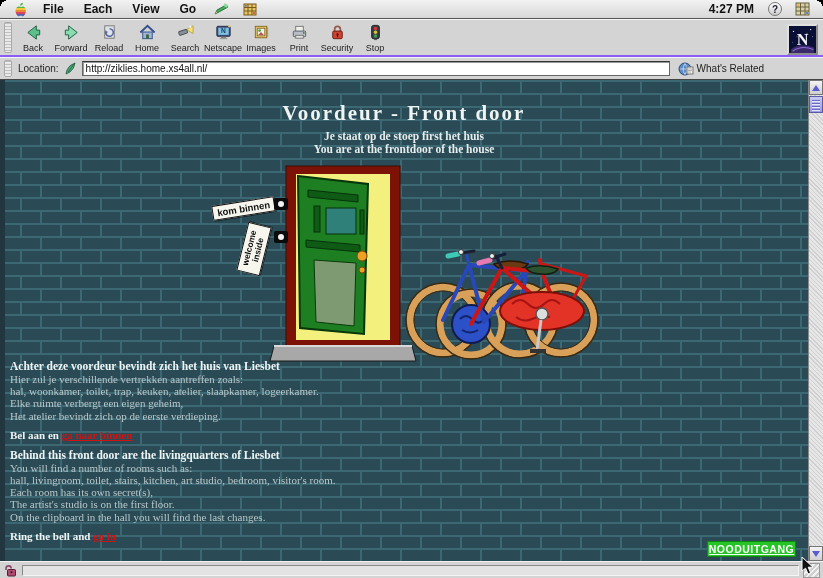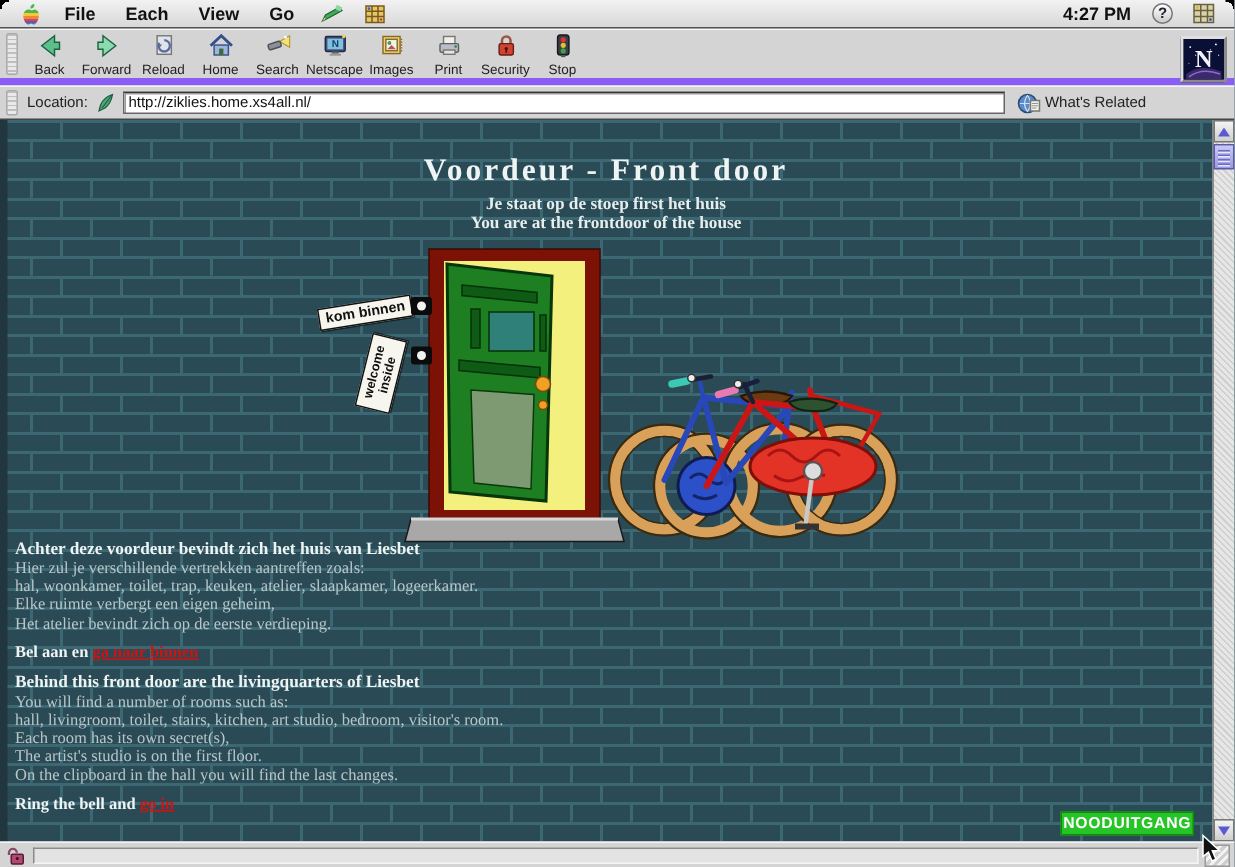--- a/index.html
+++ b/index.html
@@ -16,21 +16,21 @@
   .menu-item { font-size:12px; font-weight:bold; color:#111; padding:16px 10px; line-height:19px; }
   .menu-icobtn { padding:0 7px; display:flex; align-items:center; }
   .menubar .spacer { flex:1; }
   .clock { font-size:12px; font-weight:bold; color:#111; padding:0 8px; }
   .help-badge { width:14px; height:14px; border-radius:50%; background:linear-gradient(#fff,#ccc);
     border:1px solid #777; font-size:10px; font-weight:bold; color:#223; text-align:center;
     line-height:13px; margin:0 6px; }
 
   
   .toolbar { position:absolute; top:19px; left:0; right:0; height:38px;
-    background:#d4d4d4; border-top:1px solid #f8f8f8; border-bottom:5px solid #8b5cf6;
+    background:#d4d4d4; border-top:1px solid #f8f8f8; border-bottom:2px solid #8b5cf6;
     display:flex; align-items:center; padding-left:2px; }
   .grip { width:8px; align-self:stretch; margin:2px 2px; border:1px solid #aaa; border-radius:2px;
     background:repeating-linear-gradient(180deg,#bfbfbf 0 1px,#e9e9e9 1px 3px); }
   .tbtn { width:38px; height:36px; display:flex; flex-direction:column; align-items:center;
     justify-content:center; gap:1px; }
   .tbtn svg { width:19px; height:19px; }
   .tlabel { font-size:9px; color:#222; }
   .nlogo { position:absolute; top:24px; right:5px; width:31px; height:31px;
     border:2px outset #dfdfdf; background:#0a1035; z-index:40; }
   .nlogo svg { width:100%; height:100%; display:block; }
@@ -80,21 +80,21 @@
 
   .textflow { position:absolute; left:10px; top:280px; right:220px;
     font-family:"Liberation Serif",serif; font-size:11px; line-height:12.2px; color:#b9c6c9; }
   .tb-heading { font-weight:bold; font-size:11.5px; color:#eef3f3; line-height:13px; }
   .tb-action { font-weight:bold; color:#eef3f3; margin-top:7px; line-height:13px; }
   .tb-heading.second { margin-top:7px; }
   .redlink { color:#d41111; font-weight:bold; text-decoration:underline; cursor:pointer; }
 
   .exit-btn { position:absolute; left:707px; top:461px; width:89px; height:16px;
     background:#27c427; border:1px solid #0f8a0f; color:#fff; font-weight:bold;
-    font-size:10.5px; letter-spacing:.5px; text-align:center; line-height:14px; }
+    font-size:10.5px; letter-spacing:.5px; text-align:center; line-height:14px;text-decoration:underline; }
 
   
   .vscroll { position:absolute; right:0; top:0; bottom:0; width:15px;
     background:repeating-linear-gradient(45deg,#cfcfcf 0 1px,#e6e6e6 1px 3px);
     border-left:1px solid #888; }
   .sbtn { position:absolute; left:0; width:14px; height:15px; background:linear-gradient(#f4f4f4,#cfcfcf);
     border:1px solid #777; display:flex; align-items:center; justify-content:center; }
   .sbtn.up { top:0; } .sbtn.down { bottom:0; }
   .arr { width:0; height:0; border-left:4px solid transparent; border-right:4px solid transparent; }
   .arr.up { border-bottom:6px solid #5a5ad2; } .arr.down { border-top:6px solid #5a5ad2; }

